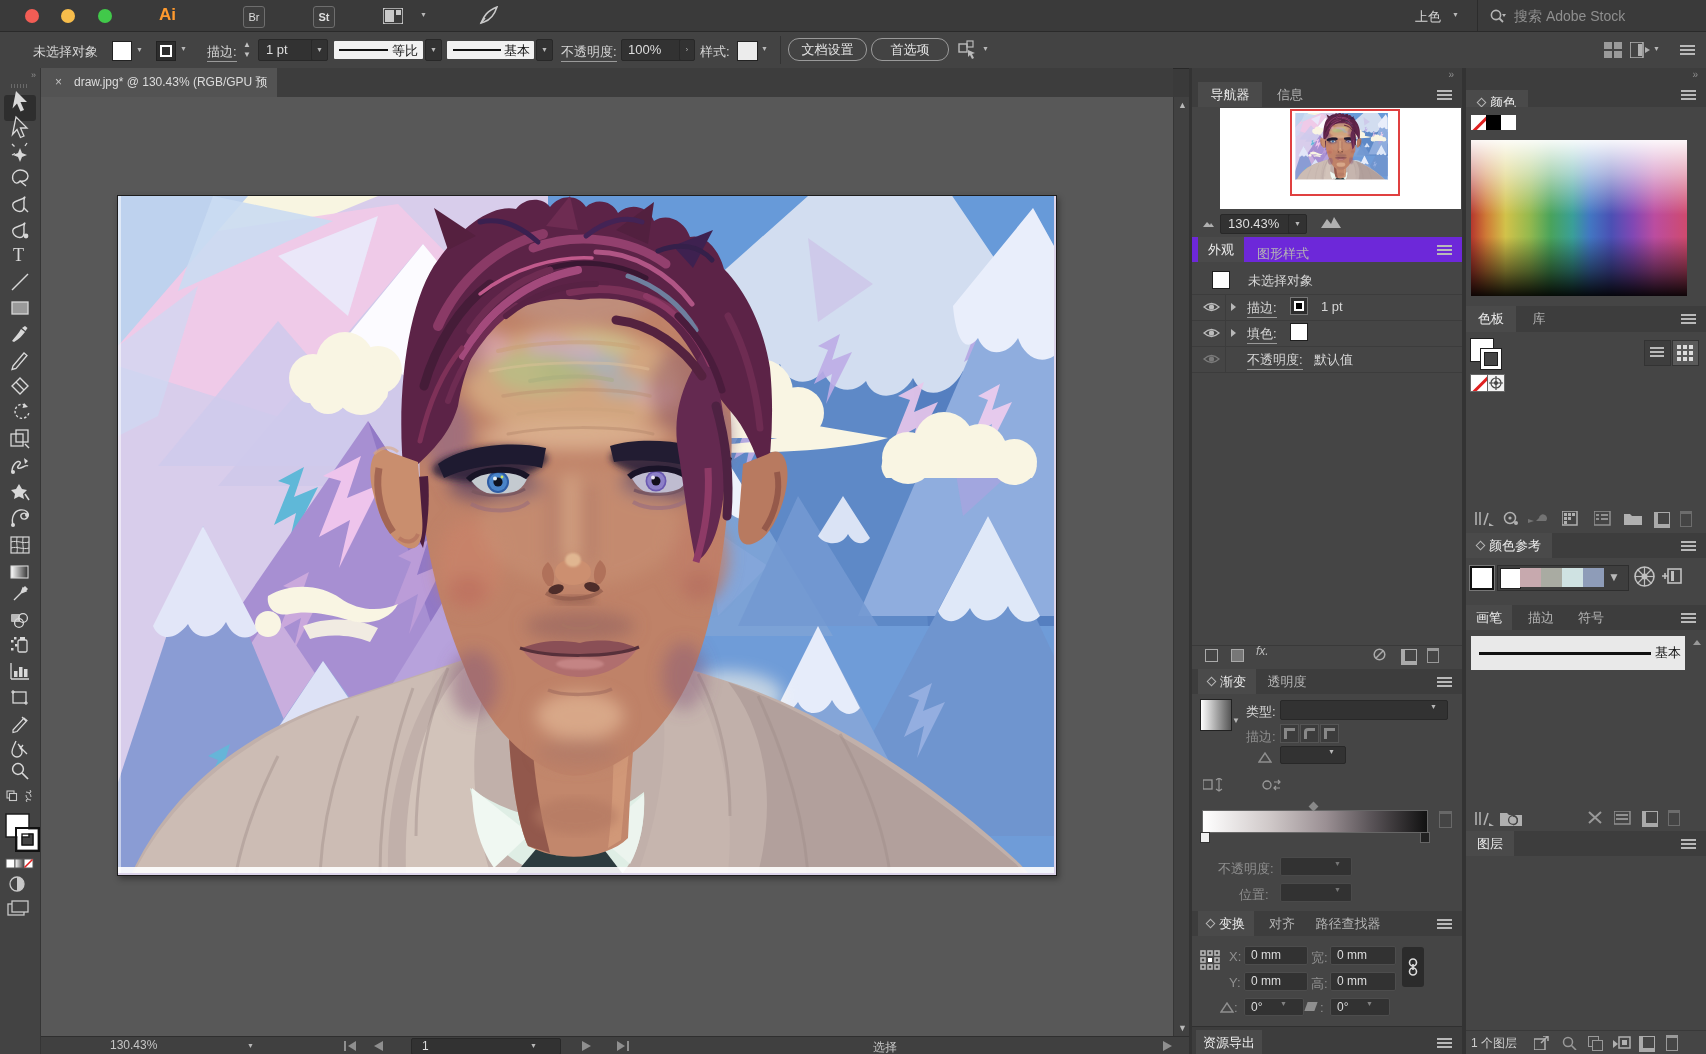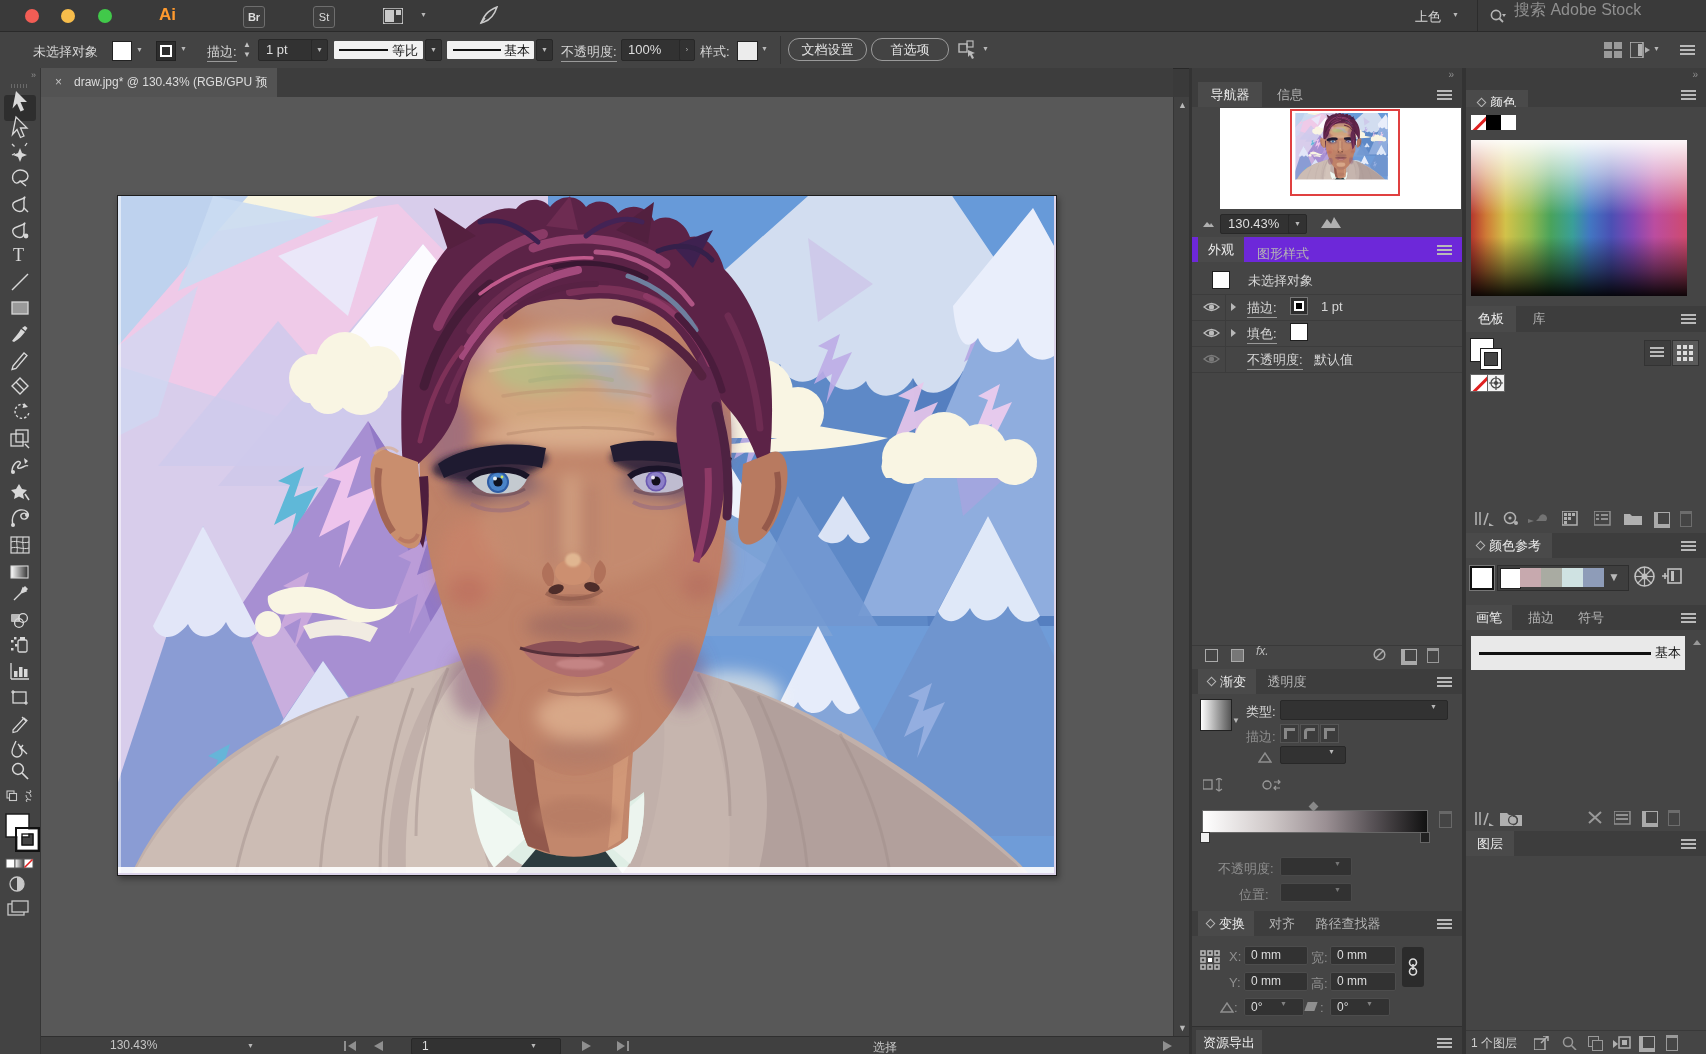--- a/index.html
+++ b/index.html
@@ -15,41 +15,41 @@
 .panel{background:#454545}
 svg{display:block}
 </style></head>
 <body>
 
 <div class="a" style="left:0;top:0;width:1706px;height:31px;background:#3a3a3a;border-bottom:1px solid #2a2a2a">
   <div class="a" style="left:25px;top:9px;width:14px;height:14px;border-radius:7px;background:#f25d55"></div>
   <div class="a" style="left:61px;top:9px;width:14px;height:14px;border-radius:7px;background:#f7bd4b"></div>
   <div class="a" style="left:98px;top:9px;width:14px;height:14px;border-radius:7px;background:#41c94a"></div>
   <div class="a" style="left:159px;top:5px;color:#ff9a2e;font-size:17px;font-weight:bold">Ai</div>
-  <div class="a" style="left:243px;top:6px;width:20px;height:20px;background:#3f3f3f;border:1px solid #6e6e6e;border-radius:3px;color:#ddd;font-size:11px;text-align:center;line-height:20px;font-weight:bold">Br</div>
-  <div class="a" style="left:313px;top:6px;width:20px;height:20px;background:#3f3f3f;border:1px solid #6e6e6e;border-radius:3px;color:#ddd;font-size:11px;text-align:center;line-height:20px;font-weight:normal">St</div>
+  <div class="a" style="left:243px;top:6px;width:20px;height:20px;background:#3f3f3f;border:1px solid #6e6e6e;border-radius:3px;color:#ddd;font-size:11px;text-align:center;line-height:20px;font-weight:normal">Br</div>
+  <div class="a" style="left:313px;top:6px;width:20px;height:20px;background:#3f3f3f;border:1px solid #6e6e6e;border-radius:3px;color:#ddd;font-size:11px;text-align:center;line-height:20px;font-weight:bold">St</div>
   <svg class="a" style="left:383px;top:8px" width="20" height="16">
       <rect x="0" y="0" width="20" height="16" rx="2" fill="none" stroke="#c9c9c9" stroke-width="1.6"></rect>
       <rect x="2" y="2" width="9" height="12" fill="#c9c9c9"></rect>
       <rect x="13" y="2" width="5" height="5" fill="#c9c9c9"></rect>
     </svg>
   <div class="a chev" style="left:420px;top:11px">▼</div>
   <svg class="a" style="left:478px;top:6px" width="22" height="20" viewBox="0 0 22 20">
       <path d="M3 17 C6 10 9 5 19 1 C16 10 12 14 6 16 Z" fill="none" stroke="#c9c9c9" stroke-width="1.5"></path>
       <path d="M3 17 L7 12" stroke="#c9c9c9" stroke-width="1.5"></path>
     </svg>
   <div class="a txt" style="left:1415px;top:8px">上色</div>
   <div class="a chev" style="left:1452px;top:11px">▼</div>
   <div class="a" style="left:1477px;top:0;width:1px;height:31px;background:#2c2c2c"></div>
   <svg class="a" style="left:1489px;top:8px" width="18" height="16" viewBox="0 0 18 16">
       <circle cx="7" cy="7" r="4.6" fill="none" stroke="#b5b5b5" stroke-width="1.6"></circle>
       <path d="M10.5 10.5 L14 14" stroke="#b5b5b5" stroke-width="1.8"></path>
       <path d="M13 6 l4 0 -2 3 z" fill="#b5b5b5"></path>
     </svg>
-  <div class="a dim" style="left:1514px;top:0;font-size:16px">搜索 Adobe Stock</div>
+  <div class="a dim" style="left:1514px;top:8px;font-size:14px">搜索 Adobe Stock</div>
 </div>
 
 <div class="a" style="left:0;top:32px;width:1706px;height:36px;background:#434343;border-bottom:1px solid #282828">
   <div class="a txt" style="left:33px;top:11px">未选择对象</div>
   <div class="a" style="left:112px;top:9px;width:18px;height:18px;background:#fff;border:1px solid #222"></div>
   <div class="a chev" style="left:136px;top:14px">▼</div>
   <div class="a" style="left:156px;top:9px;width:18px;height:18px;background:#2d2d2d;border:1px solid #222">
       <div class="a" style="left:3px;top:3px;width:8px;height:8px;border:2px solid #fff"></div>
     </div>
   <div class="a chev" style="left:180px;top:13px">▼</div>

